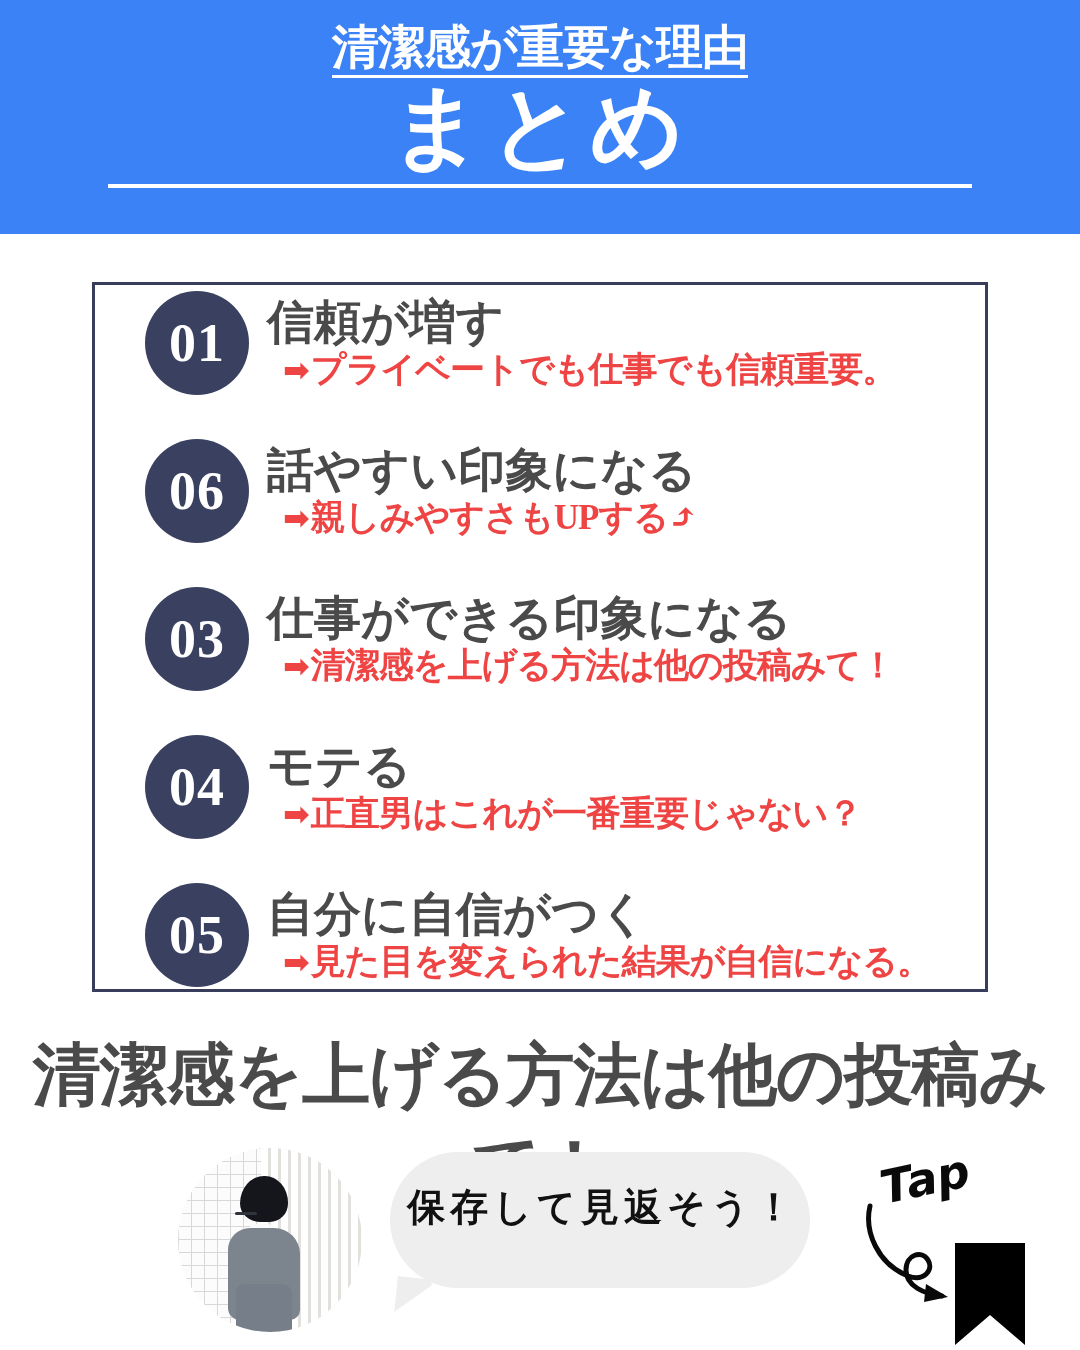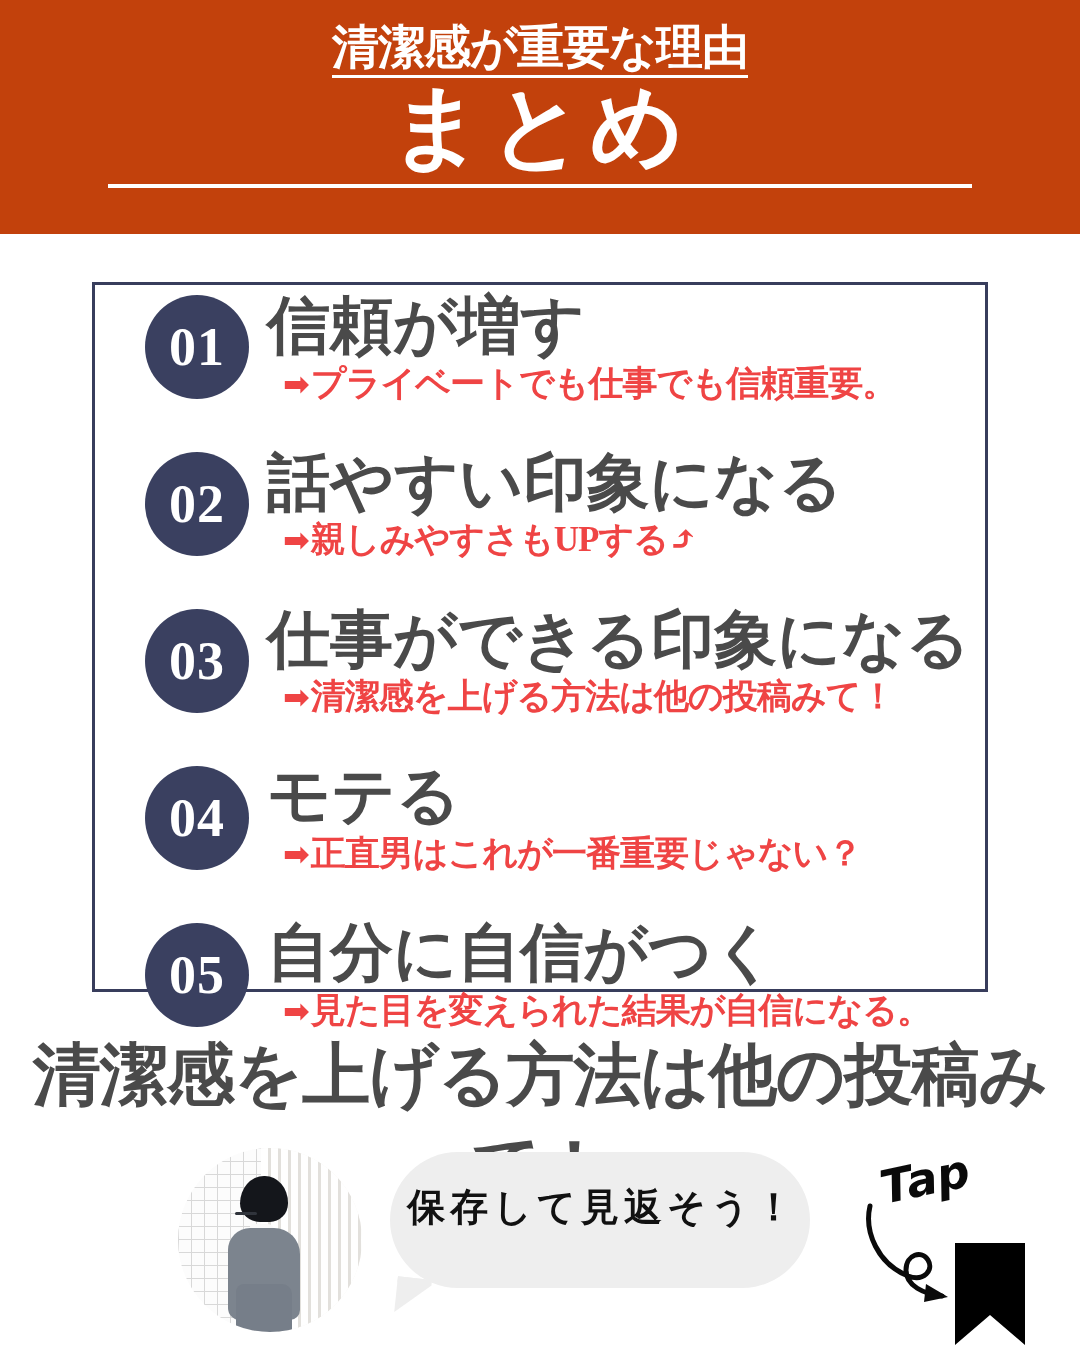--- a/index.html
+++ b/index.html
@@ -14,21 +14,21 @@
     overflow: hidden;
     font-family: "Liberation Serif", "DejaVu Serif", serif;
   }
 
   
   .header {
     position: absolute;
     left: 0; top: 0;
     width: 1080px;
     height: 234px;
-    background: #c2410c;
+    background: #3b82f6;
     box-sizing: border-box;
   }
   .header-subtitle {
     position: absolute;
     left: 0; top: 22px;
     width: 1080px;
     text-align: center;
     color: #ffffff;
     font-size: 47px;
     font-weight: bold;
@@ -107,21 +107,21 @@
     font-family: "Liberation Serif", "DejaVu Serif", serif;
     margin-right: 18px;
   }
   .item-text {
     display: flex;
     flex-direction: column;
     justify-content: center;
   }
   .item-title {
     color: #4a4a4a;
-    font-size: 63px;
+    font-size: 47px;
     font-weight: bold;
     line-height: 1.12;
     letter-spacing: 0px;
     font-family: "Liberation Serif", "DejaVu Serif", serif;
     white-space: nowrap;
   }
   .item-sub {
     color: #ef4444;
     font-size: 35px;
     font-weight: bold;
@@ -314,21 +314,21 @@
 
     <div class="list-item">
       <div class="badge">01</div>
       <div class="item-text">
         <div class="item-title">信頼が増す</div>
         <div class="item-sub"><span class="arrow-glyph">➡</span><span>プライベートでも仕事でも信頼重要。</span></div>
       </div>
     </div>
 
     <div class="list-item">
-      <div class="badge">02</div>
+      <div class="badge">06</div>
       <div class="item-text">
         <div class="item-title">話やすい印象になる</div>
         <div class="item-sub"><span class="arrow-glyph">➡</span><span>親しみやすさもUPする⤴</span></div>
       </div>
     </div>
 
     <div class="list-item">
       <div class="badge">03</div>
       <div class="item-text">
         <div class="item-title">仕事ができる印象になる</div>

